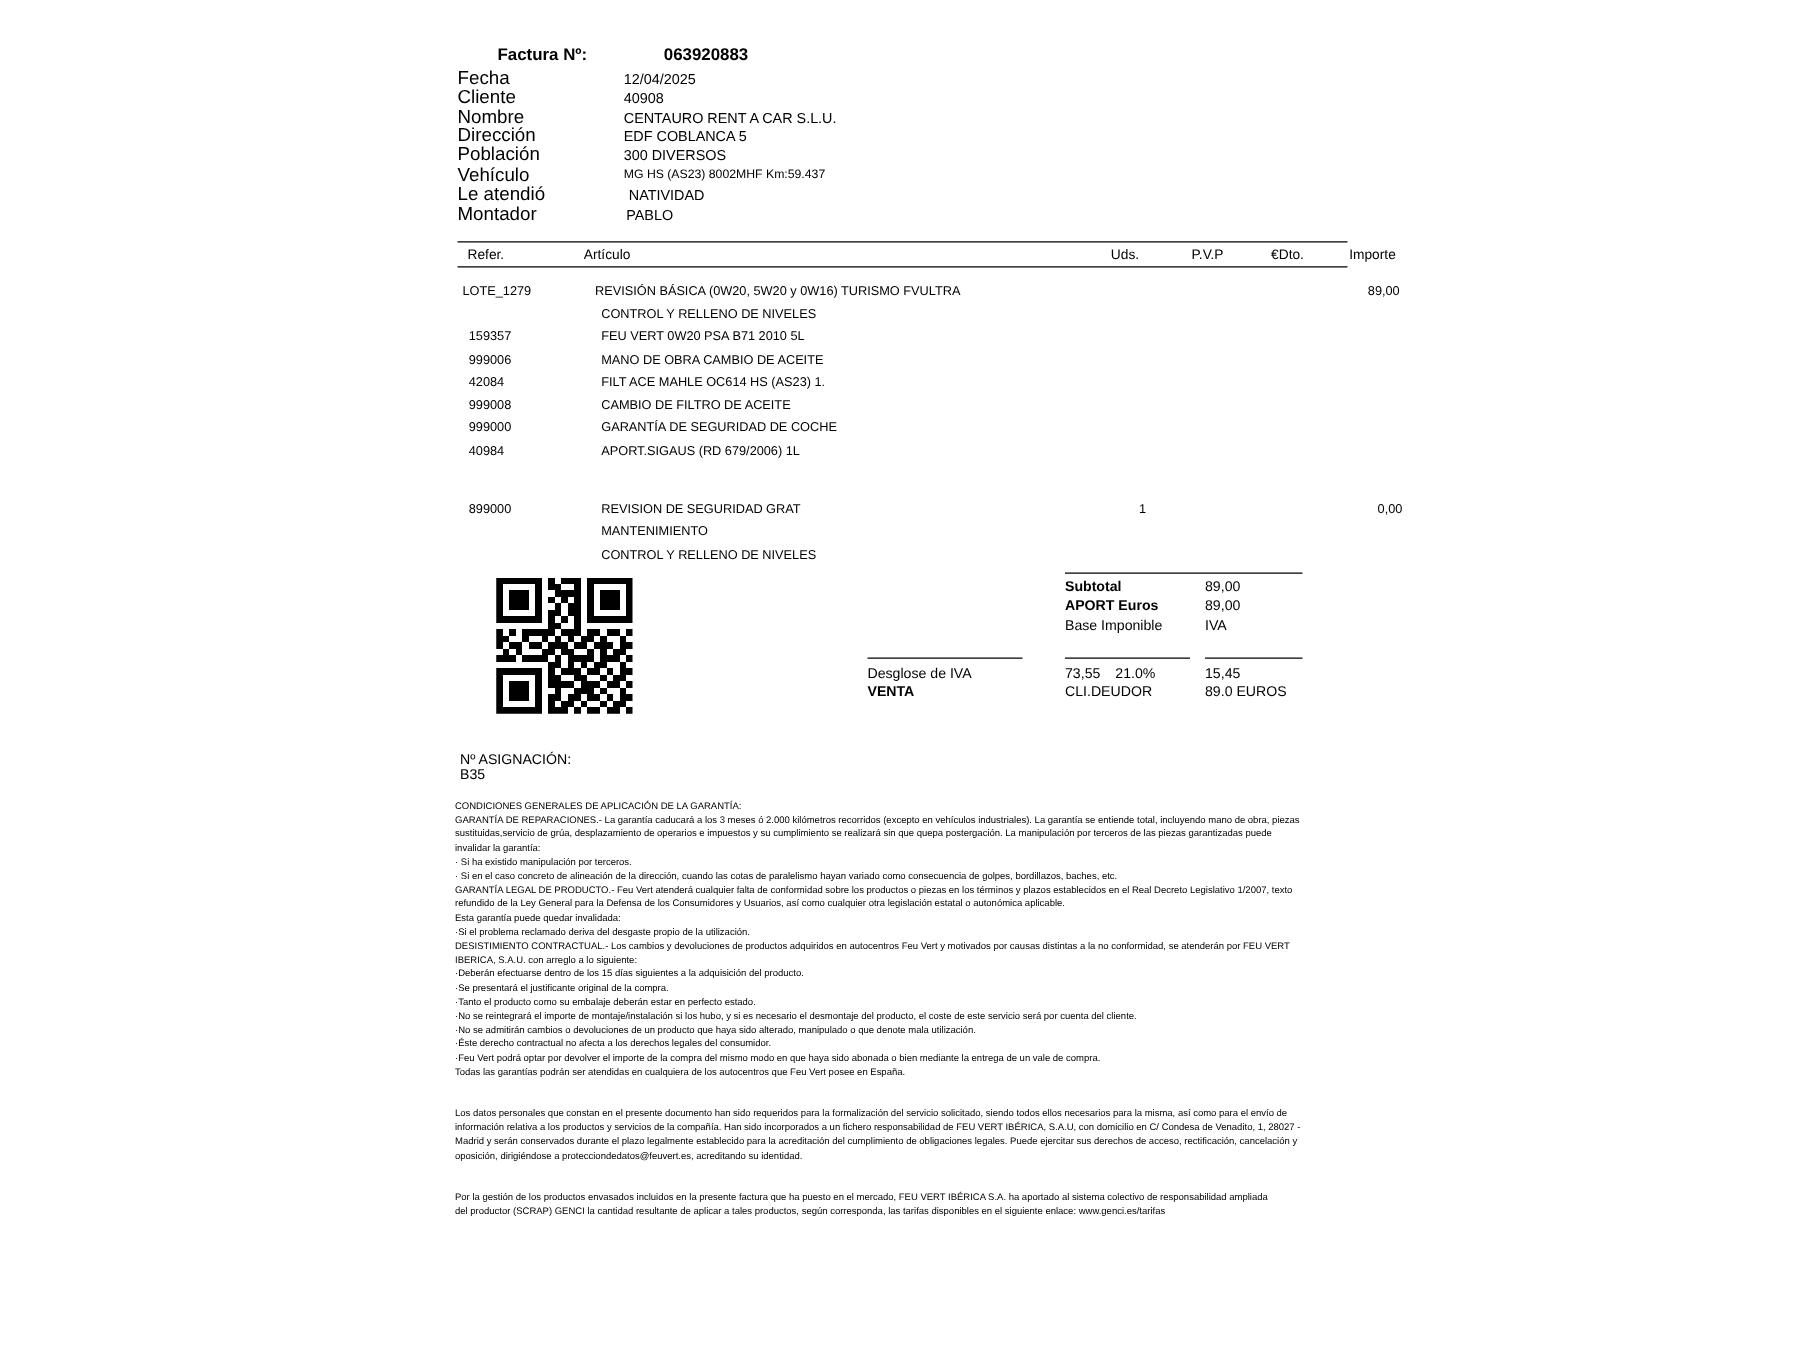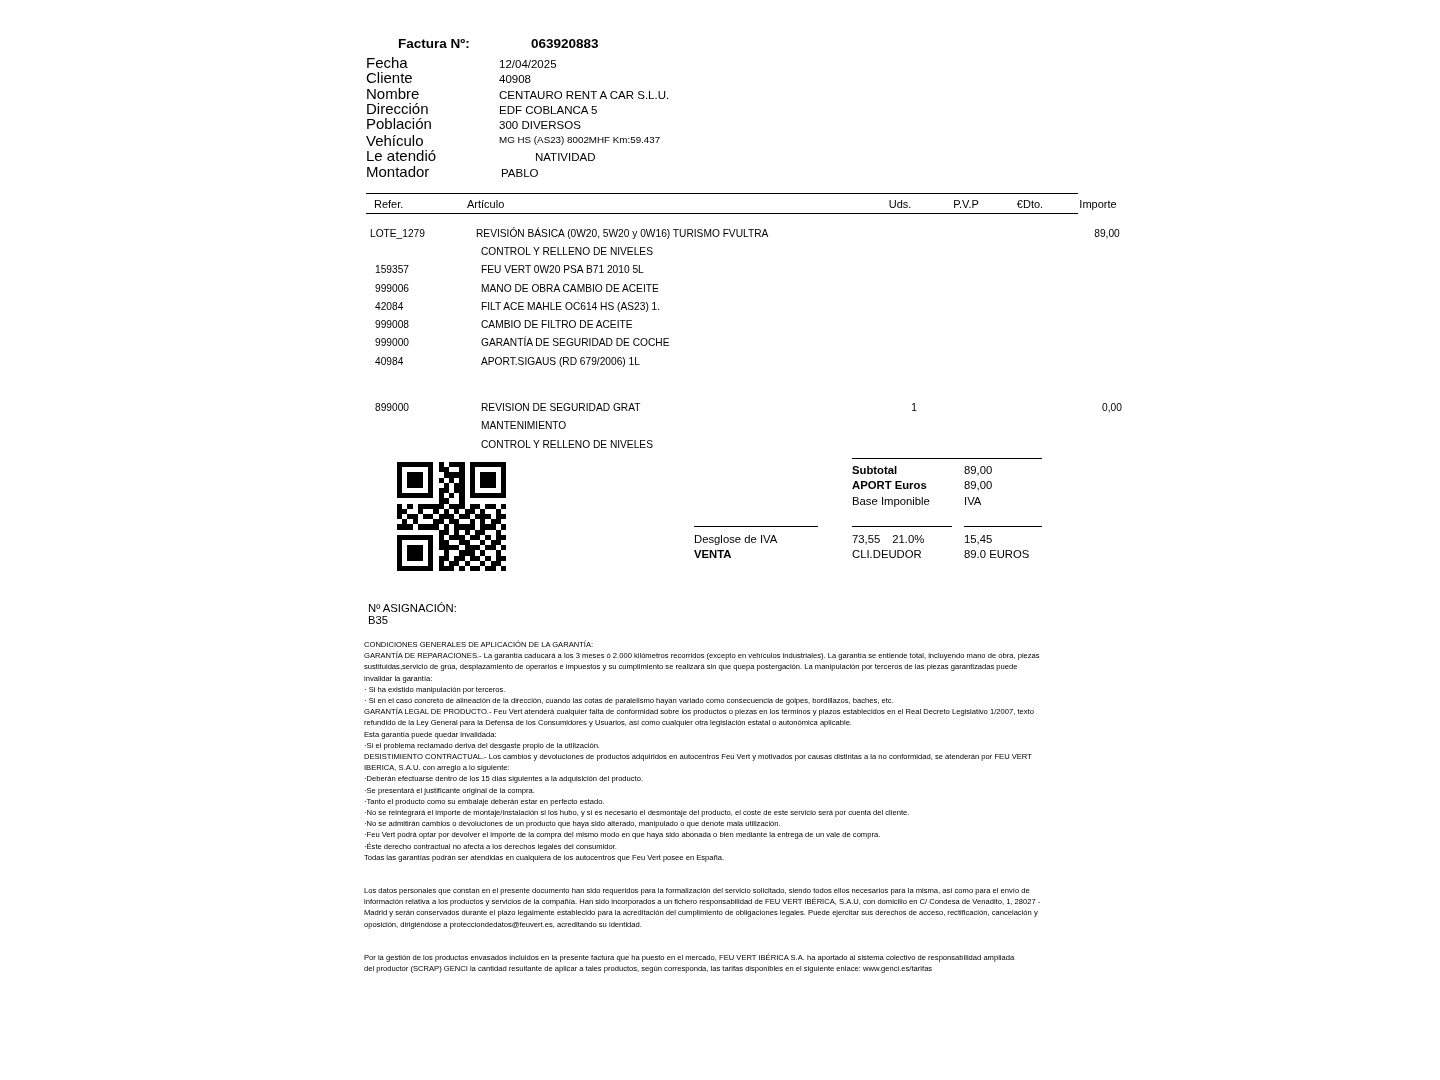--- a/index.html
+++ b/index.html
@@ -57,21 +57,21 @@
   .meta-row.title-row .meta-value {
     font-weight: bold;
     font-size: 13.5px;
     line-height: 21px;
   }
   .meta-row.vehicle-row { height: 17px; align-items: flex-end; }
   .meta-row.vehicle-row .meta-value {
     font-size: 9.8px;
     line-height: 17px;
   }
-  .meta-row.attended-row { height: 16px; gap: 32px; }
+  .meta-row.attended-row { height: 16px; }
   .meta-row.attended-row .meta-value { padding-left: 4px; }
   .meta-row.fitter-row .meta-value { padding-left: 2px; }
 
   
   .items-table {
     position: absolute;
     left: 366px;
     top: 193px;
     width: 712px;
   }
@@ -659,22 +659,22 @@
     <p>refundido de la Ley General para la Defensa de los Consumidores y Usuarios, así como cualquier otra legislación estatal o autonómica aplicable.</p>
     <p>Esta garantía puede quedar invalidada:</p>
     <p>·Si el problema reclamado deriva del desgaste propio de la utilización.</p>
     <p>DESISTIMIENTO CONTRACTUAL.- Los cambios y devoluciones de productos adquiridos en autocentros Feu Vert y motivados por causas distintas a la no conformidad, se atenderán por FEU VERT</p>
     <p>IBERICA, S.A.U. con arreglo a lo siguiente:</p>
     <p>·Deberán efectuarse dentro de los 15 días siguientes a la adquisición del producto.</p>
     <p>·Se presentará el justificante original de la compra.</p>
     <p>·Tanto el producto como su embalaje deberán estar en perfecto estado.</p>
     <p>·No se reintegrará el importe de montaje/instalación si los hubo, y si es necesario el desmontaje del producto, el coste de este servicio será por cuenta del cliente.</p>
     <p>·No se admitirán cambios o devoluciones de un producto que haya sido alterado, manipulado o que denote mala utilización.</p>
+    <p>·Éste derecho contractual no afecta a los derechos legales del consumidor.</p>
     <p>·Feu Vert podrá optar por devolver el importe de la compra del mismo modo en que haya sido abonada o bien mediante la entrega de un vale de compra.</p>
-    <p>·Éste derecho contractual no afecta a los derechos legales del consumidor.</p>
     <p>Todas las garantías podrán ser atendidas en cualquiera de los autocentros que Feu Vert posee en España.</p>
 
     <div class="big-gap"></div>
 
     <p>Los datos personales que constan en el presente documento han sido requeridos para la formalización del servicio solicitado, siendo todos ellos necesarios para la misma, así como para el envío de</p>
     <p>información relativa a los productos y servicios de la compañía. Han sido incorporados a un fichero responsabilidad de FEU VERT IBÉRICA, S.A.U, con domicilio en C/ Condesa de Venadito, 1, 28027 -</p>
     <p>Madrid y serán conservados durante el plazo legalmente establecido para la acreditación del cumplimiento de obligaciones legales. Puede ejercitar sus derechos de acceso, rectificación, cancelación y</p>
     <p>oposición, dirigiéndose a protecciondedatos@feuvert.es, acreditando su identidad.</p>
 
     <div class="big-gap"></div>

